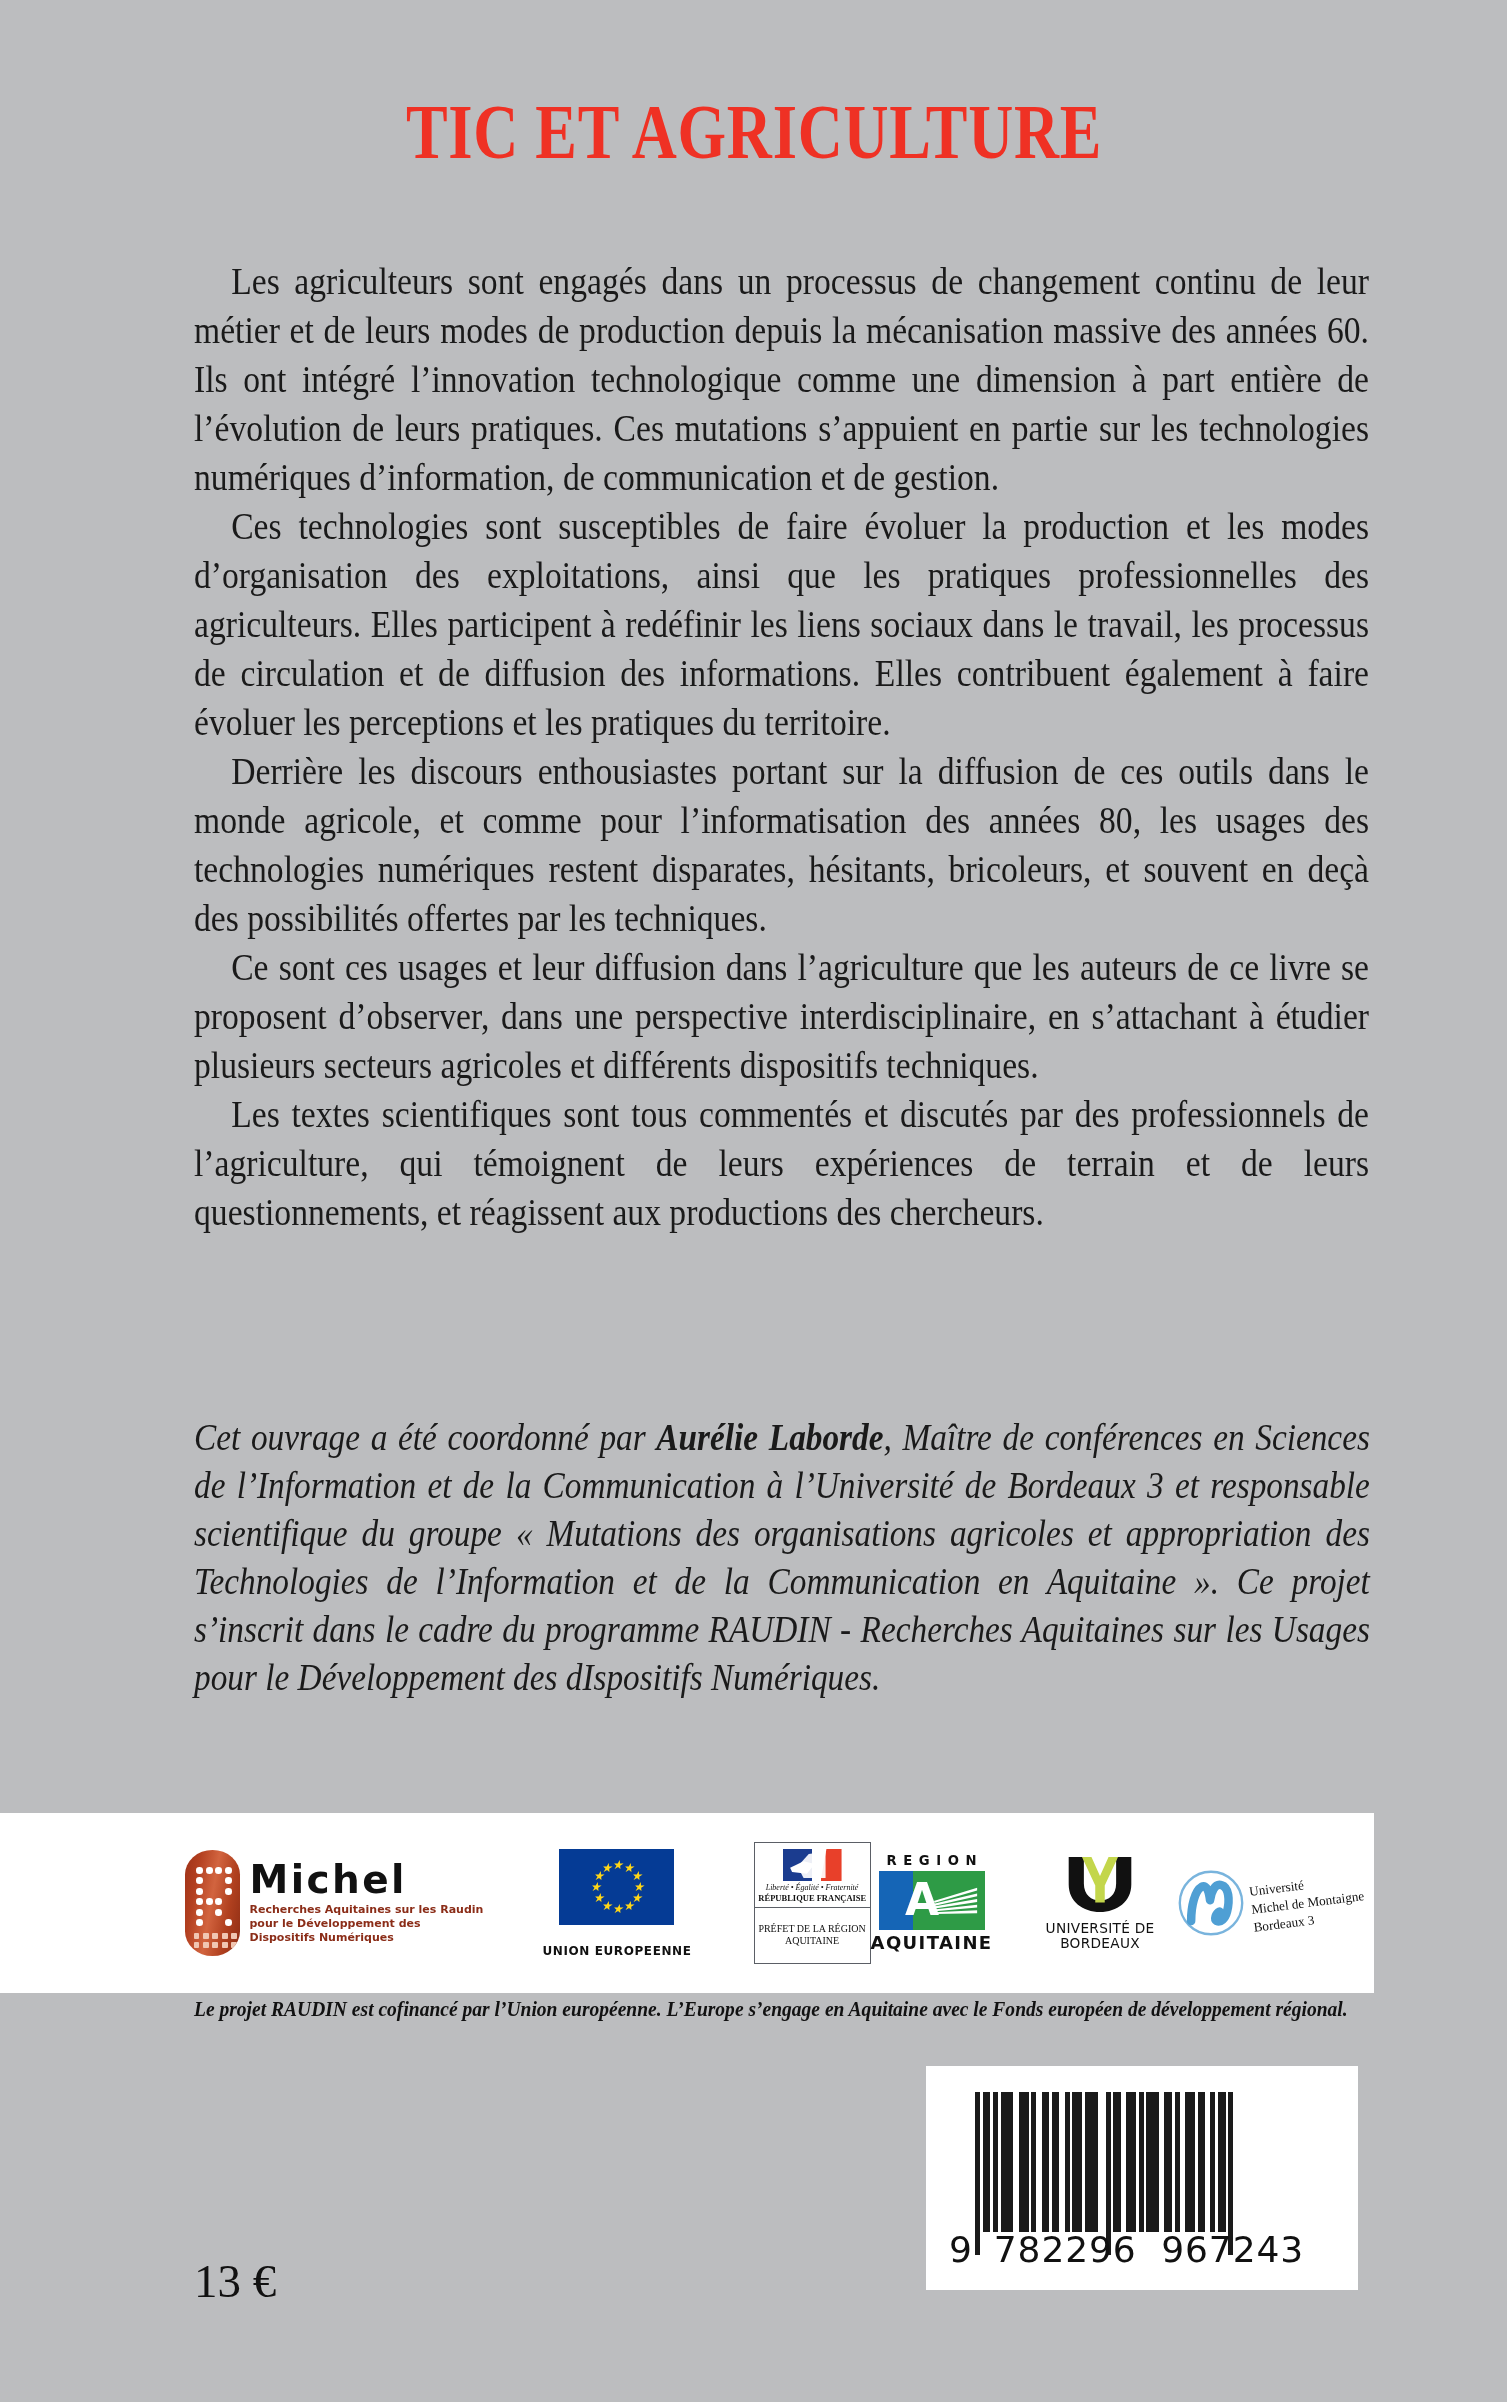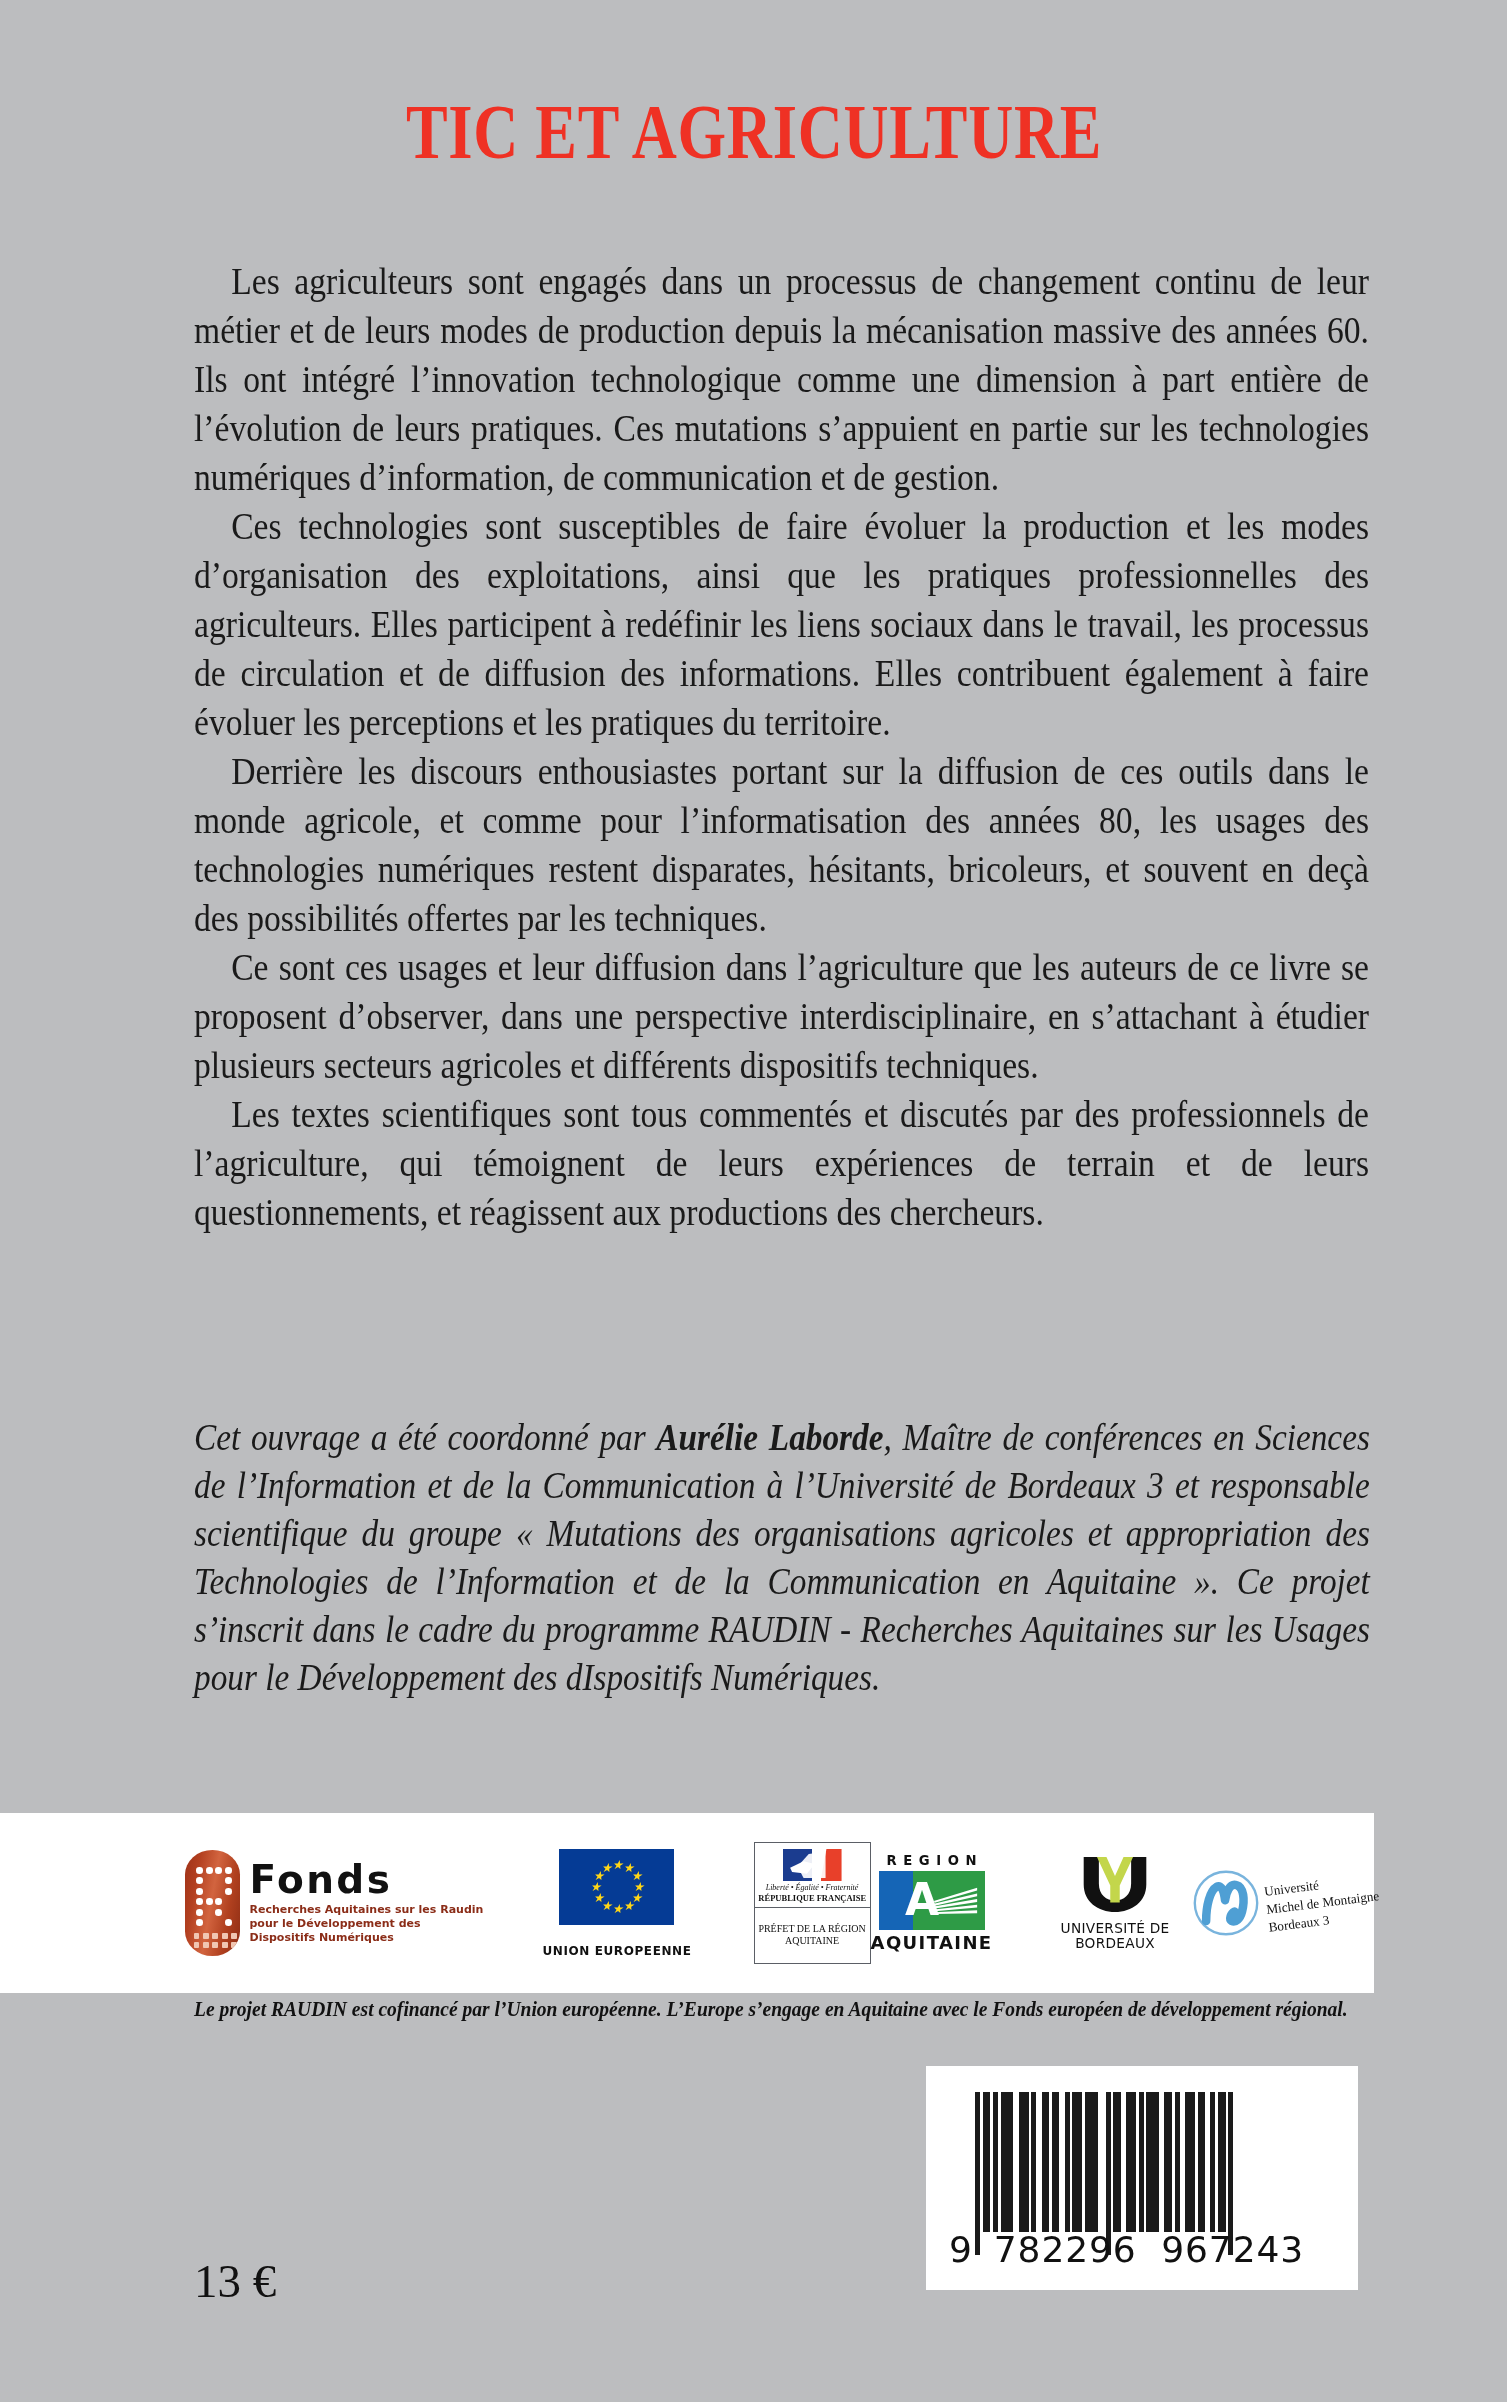--- a/index.html
+++ b/index.html
@@ -399,21 +399,21 @@
             <i class="sq" style="left: 27.4px; top: 83px;"></i>
             <i class="sq" style="left: 37px; top: 83px;"></i>
             <i class="sq" style="left: 46px; top: 83px;"></i>
             <i class="sq" style="left: 8.5px; top: 92px;"></i>
             <i class="sq" style="left: 18px; top: 92px;"></i>
             <i class="sq" style="left: 27.4px; top: 92px;"></i>
             <i class="sq" style="left: 37px; top: 92px;"></i>
             <i class="sq" style="left: 46px; top: 92px;"></i>
           </div>
         <div class="raudin-text">
-          <span class="raudin-name">Fonds</span>
+          <span class="raudin-name">Michel</span>
           <span class="raudin-sub">Recherches Aquitaines sur les Raudin
 pour le Développement des
 Dispositifs Numériques</span>
         </div>
       </div>
     </div>
 
     <div class="logo-slot" style="margin-right:62px;">
       <div class="eu">
         <div class="eu-flag" id="eu-flag">
@@ -444,21 +444,21 @@
               <span class="swoosh"></span>
           </div>
           <span class="devise">Liberté • Égalité • Fraternité</span>
           <span class="rf">RÉPUBLIQUE FRANÇAISE</span>
         </div>
         <div class="prefet-bottom">PRÉFET DE LA RÉGION
 AQUITAINE</div>
       </div>
     </div>
 
-    <div class="logo-slot" style="margin-right:68px;">
+    <div class="logo-slot" style="margin-right:53px;">
       <div class="region">
         <span class="region-word">REGION</span>
         <div class="region-block">
           <span class="a">A</span>
           <svg class="fan" viewBox="0 0 50 38">
             <g fill="#ffffff">
               <path d="M2 20 L48 6 L48 9 L3 22 Z"></path>
               <path d="M2 23 L48 12 L48 15 L3 25 Z"></path>
               <path d="M2 26 L48 18 L48 21 L3 28 Z"></path>
               <path d="M2 29 L48 24 L48 27 L3 31 Z"></path>

